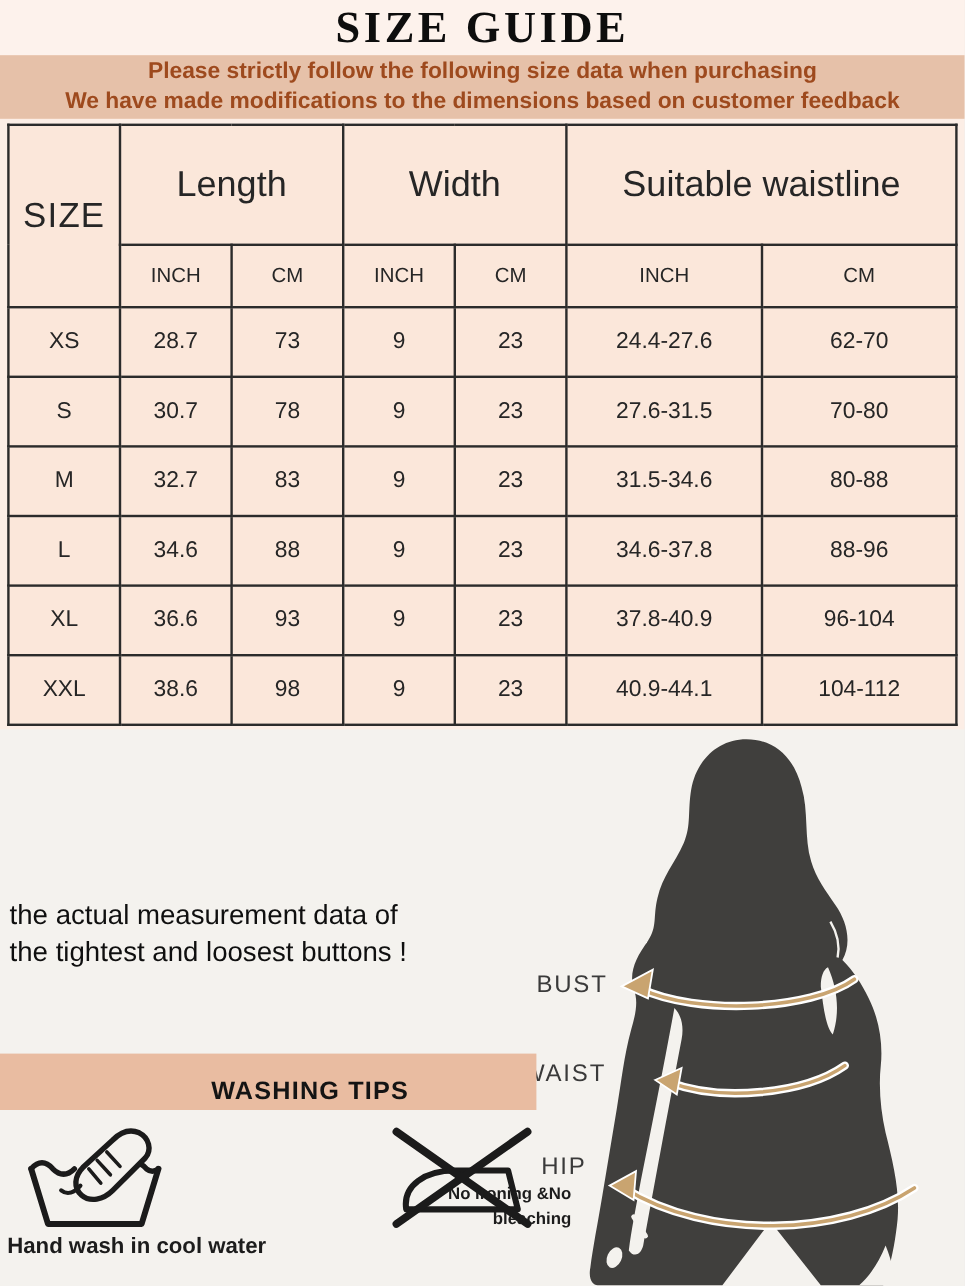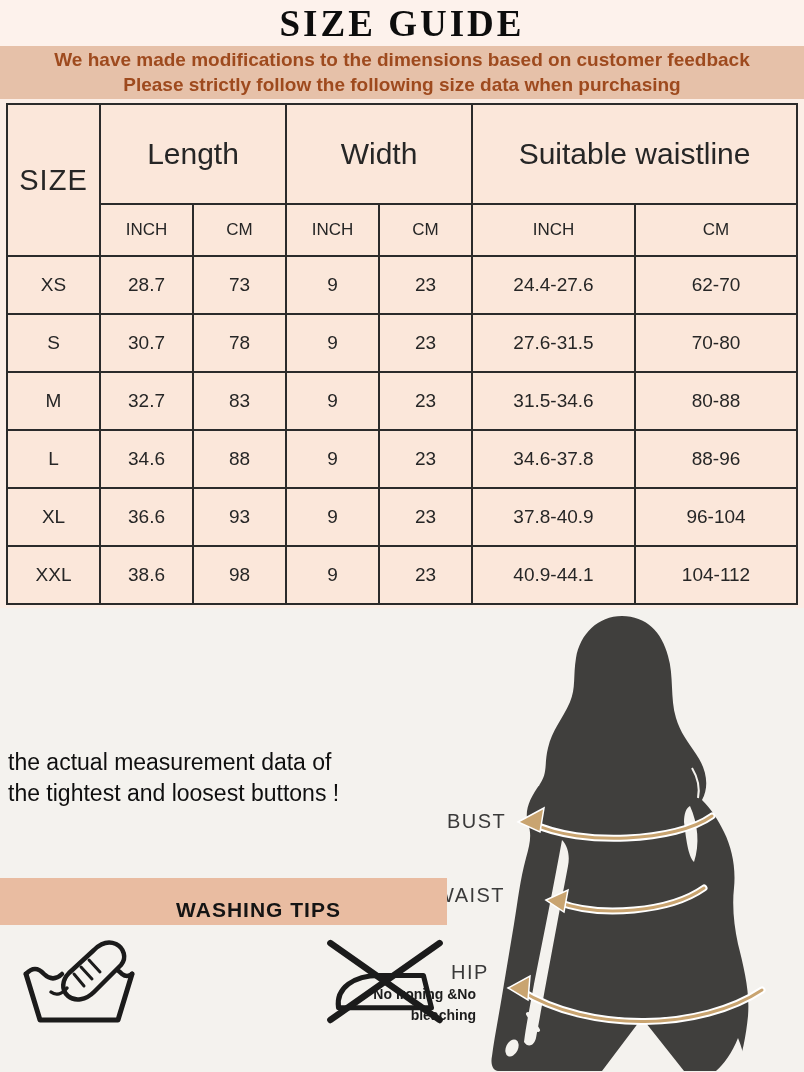--- a/index.html
+++ b/index.html
@@ -54,22 +54,22 @@
 </head>
 <body>
 
 <div class="page">
 
   <div class="top-section">
     <div class="title-strip">
       <div class="page-title">SIZE GUIDE</div>
     </div>
     <div class="notice">
+      <div class="notice-line">Please strictly follow the following size data when purchasing</div>
       <div class="notice-line">We have made modifications to the dimensions based on customer feedback</div>
-      <div class="notice-line">Please strictly follow the following size data when purchasing</div>
     </div>
 
     <table class="size-table">
       <colgroup>
         <col style="width:93px">
           <col style="width:93px">
           <col style="width:93px">
         <col style="width:93px">
           <col style="width:93px">
           <col style="width:163px">
@@ -209,20 +209,21 @@
   </div>
 
   <svg class="care-icon handwash-svg" viewBox="0 0 130 92" aria-hidden="true">
     <path d="M10,38 L24,84 H102 L116,38" fill="none" stroke="#1b1b1b" stroke-width="5" stroke-linejoin="round" stroke-linecap="round"></path>
     <path d="M10,38 Q19,28 28,38 Q37,47 46,38" fill="none" stroke="#1b1b1b" stroke-width="4.5" stroke-linecap="round"></path>
     <path d="M88,38 Q97,28 106,38 Q111,42 116,38" fill="none" stroke="#1b1b1b" stroke-width="4.5" stroke-linecap="round"></path>
     <path d="M100,8 C108,12 111,22 105,29 L78,56 C70,64 59,66 52,60 C45,54 46,44 53,37 L78,14 C85,7 93,5 100,8 Z" fill="var(--bottom-bg)" stroke="#1b1b1b" stroke-width="4.5" stroke-linejoin="round"></path>
     <path d="M58,38 L68,50 M65,31 L76,43 M73,24 L84,36" stroke="#1b1b1b" stroke-width="3" stroke-linecap="round" fill="none"></path>
     <path d="M51,52 C46,58 40,60 35,56" stroke="#1b1b1b" stroke-width="3.5" stroke-linecap="round" fill="none"></path>
   </svg>
+  <div class="care-caption caption-handwash">Hand wash in cool water</div>
 
   <svg class="care-icon noiron-svg" viewBox="0 0 124 94" aria-hidden="true">
     <path d="M16,74 H108 L100,42 H56 C32,42 13,54 16,74 Z" fill="none" stroke="#1b1b1b" stroke-width="5" stroke-linejoin="round"></path>
     <path d="M8,10 L116,86 M116,10 L8,86" stroke="#1b1b1b" stroke-width="6.5" stroke-linecap="round" fill="none"></path>
   </svg>
   <div class="care-caption caption-noiron">
     <div>No ironing &amp;No</div>
     <div>bleaching</div>
   </div>
 

